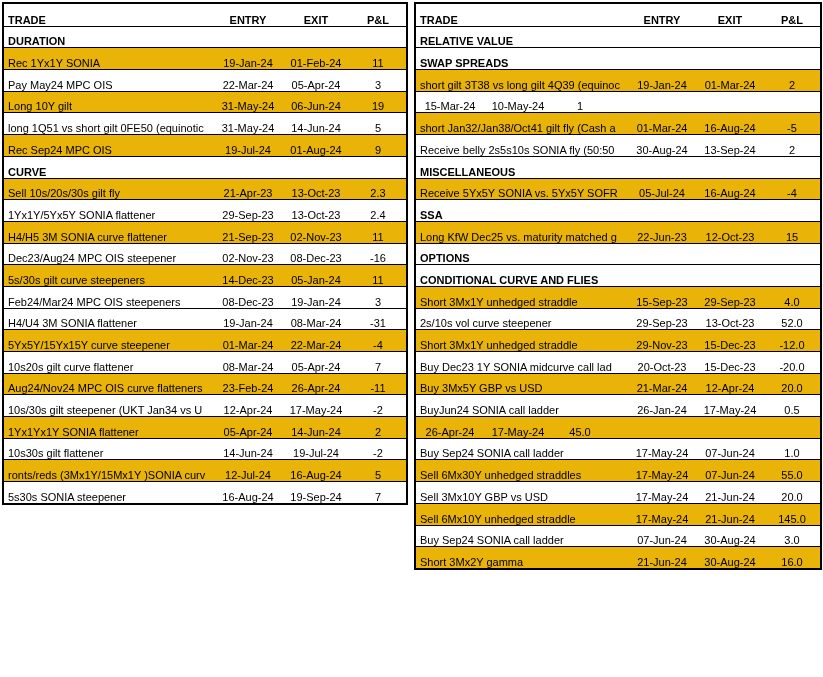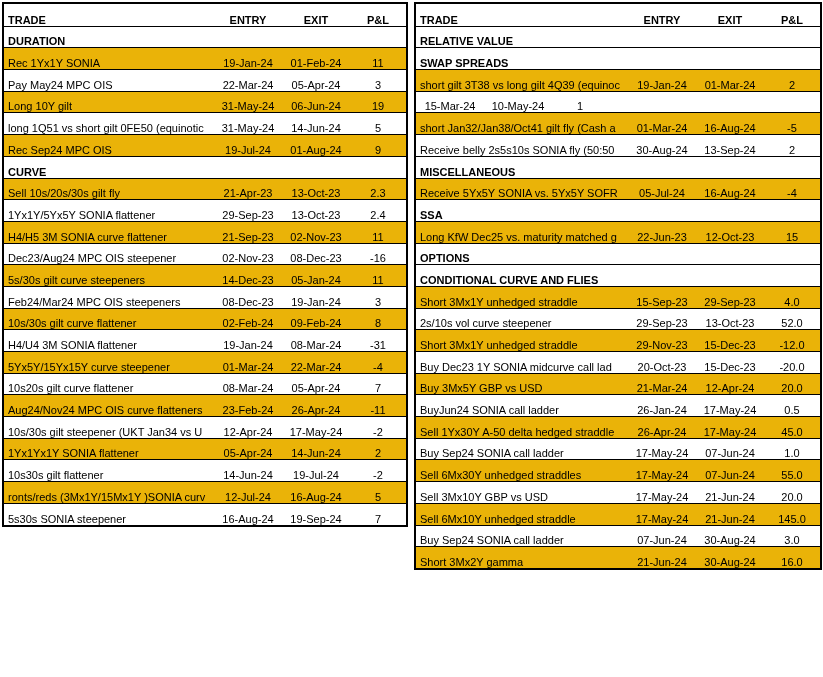--- a/index.html
+++ b/index.html
@@ -118,26 +118,20 @@
         <div class="cell c-entry">14-Dec-23</div>
         <div class="cell c-exit">05-Jan-24</div>
         <div class="cell c-pnl">11</div>
       </div>
       <div class="row trade">
         <div class="cell c-trade">Feb24/Mar24 MPC OIS steepeners</div>
         <div class="cell c-entry">08-Dec-23</div>
         <div class="cell c-exit">19-Jan-24</div>
         <div class="cell c-pnl">3</div>
       </div>
-      <div class="row trade shaded">
-        <div class="cell c-trade">10s/30s gilt curve flattener</div>
-        <div class="cell c-entry">02-Feb-24</div>
-        <div class="cell c-exit">09-Feb-24</div>
-        <div class="cell c-pnl">8</div>
-      </div>
       <div class="row trade">
         <div class="cell c-trade">H4/U4 3M SONIA flattener</div>
         <div class="cell c-entry">19-Jan-24</div>
         <div class="cell c-exit">08-Mar-24</div>
         <div class="cell c-pnl">-31</div>
       </div>
       <div class="row trade shaded">
         <div class="cell c-trade">5Yx5Y/15Yx15Y curve steepener</div>
         <div class="cell c-entry">01-Mar-24</div>
         <div class="cell c-exit">22-Mar-24</div>
@@ -276,21 +270,20 @@
         <div class="cell c-exit">12-Apr-24</div>
         <div class="cell c-pnl">20.0</div>
       </div>
       <div class="row trade">
         <div class="cell c-trade">BuyJun24 SONIA call ladder</div>
         <div class="cell c-entry">26-Jan-24</div>
         <div class="cell c-exit">17-May-24</div>
         <div class="cell c-pnl">0.5</div>
       </div>
       <div class="row trade shaded">
-        <div class="cell c-trade">Sell 1Yx30Y A-50 delta hedged straddle</div>
         <div class="cell c-entry">26-Apr-24</div>
         <div class="cell c-exit">17-May-24</div>
         <div class="cell c-pnl">45.0</div>
       </div>
       <div class="row trade">
         <div class="cell c-trade">Buy Sep24 SONIA call ladder</div>
         <div class="cell c-entry">17-May-24</div>
         <div class="cell c-exit">07-Jun-24</div>
         <div class="cell c-pnl">1.0</div>
       </div>

